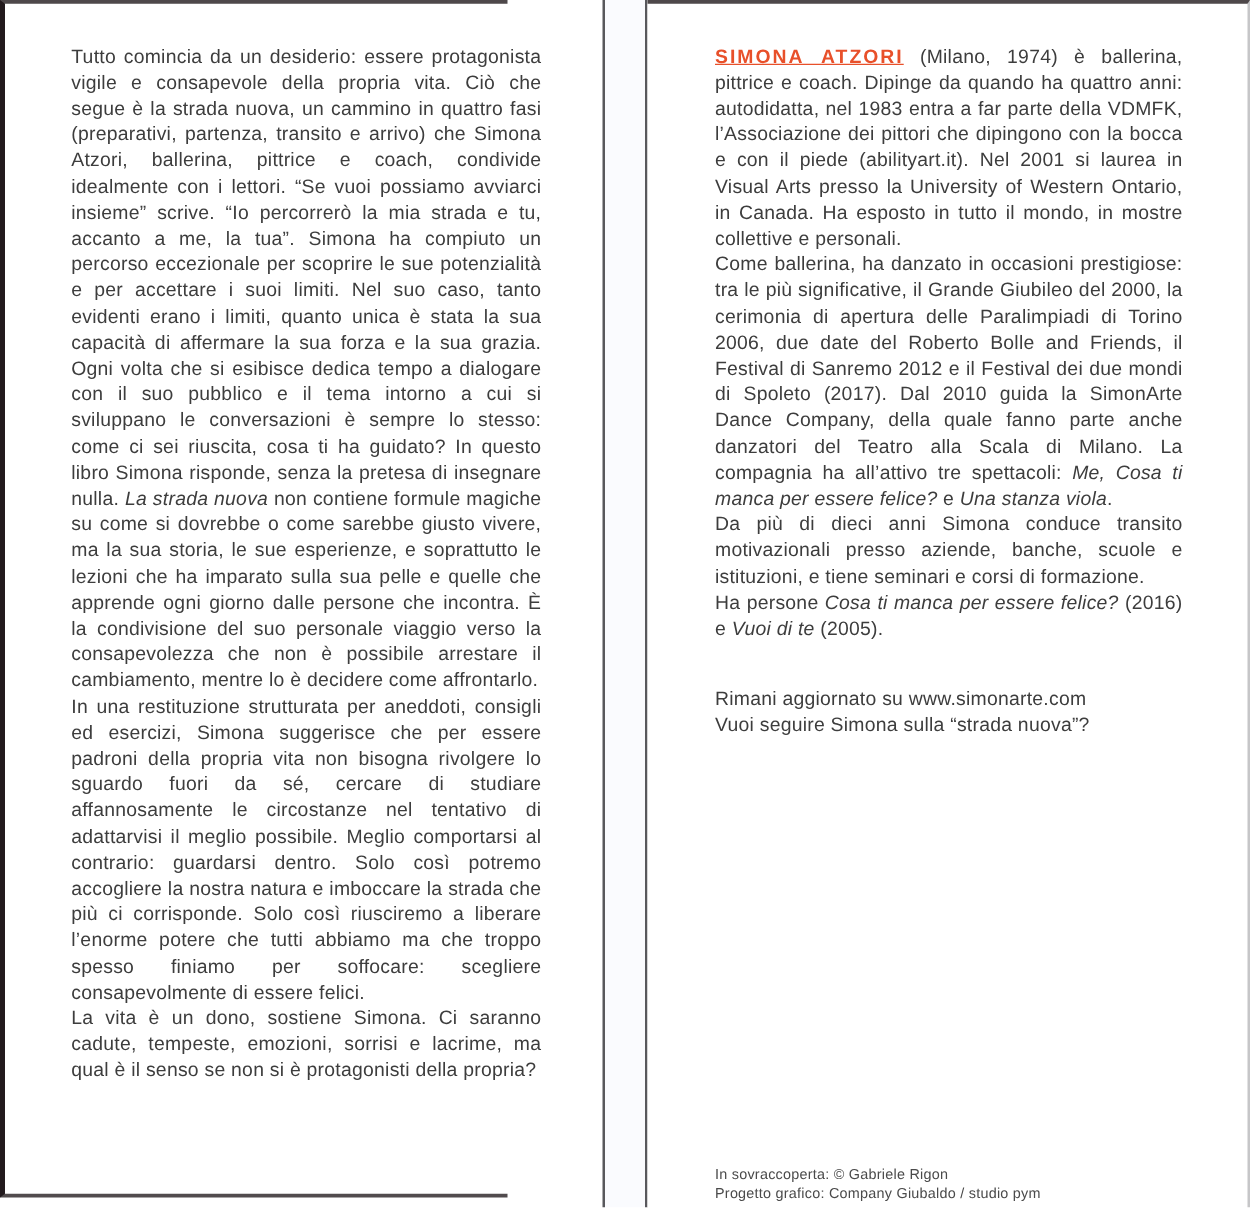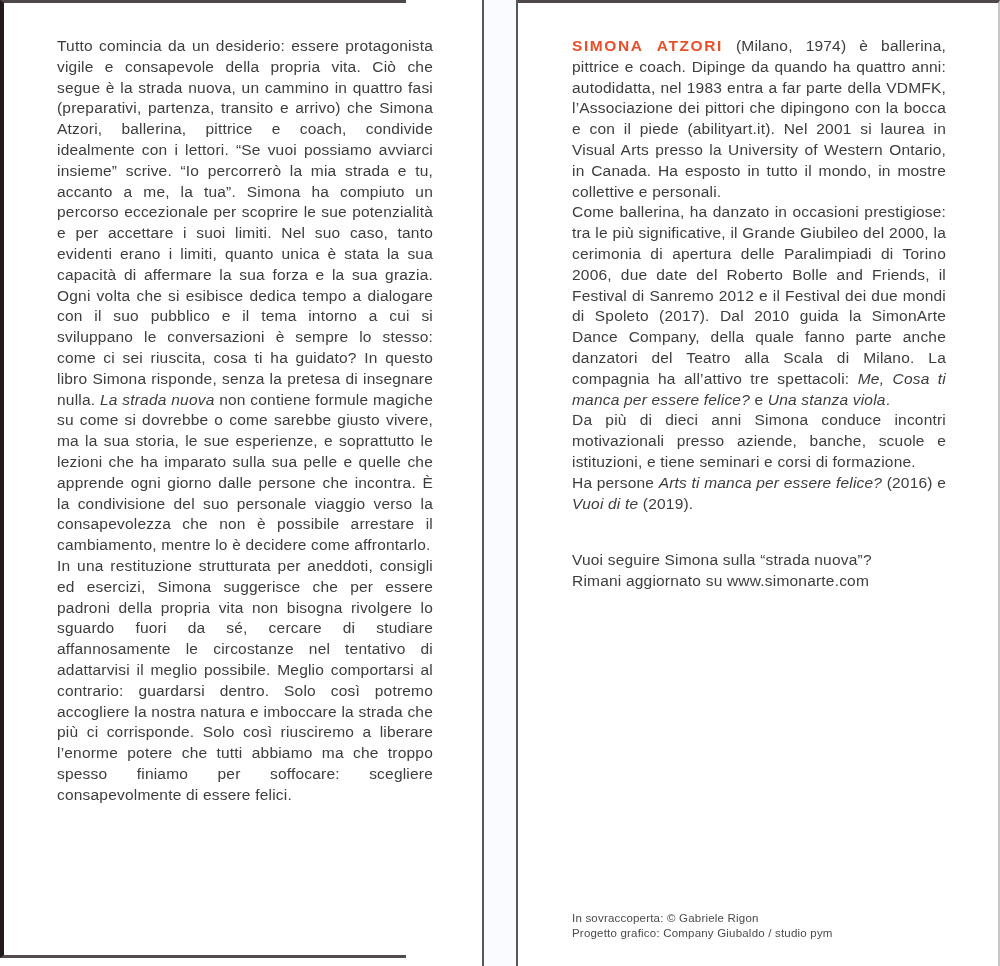--- a/index.html
+++ b/index.html
@@ -29,51 +29,52 @@
     border-right:2px solid #c6c6c8;
   }
   .textblock{
     position:absolute;
     font-size:15.5px;line-height:20.8px;letter-spacing:0.2px;
   }
   .left-text{left:53px;top:33px;width:376px;}
   .right-text{left:54px;top:33px;width:374px;}
   .para{margin:0;text-align:justify;}
   .i{font-style:italic;}
-  .hl{letter-spacing:1.6px;font-weight:bold;}
+  .hl{letter-spacing:1.6px;font-weight:bold;text-decoration:underline;}
   .cta{margin-top:36px;}
   .cta div{white-space:nowrap;}
   .colophon{
-    position:absolute;left:54px;top:908px;
+    position:absolute;left:54px;top:930px;
     font-size:11.5px;line-height:15px;letter-spacing:0.2px;color:#4a4a4a;
   }
   .colophon div{white-space:nowrap;}
 </style>
 </head>
 <body>
 
 <div class="page left-page">
   <div class="textblock left-text">
       <p class="para"><span>Tutto comincia da un desiderio: essere protagonista vigile e consapevole della propria vita. Ciò che segue è la strada nuova, un cammino in quattro fasi (preparativi, partenza, transito e arrivo) che Simona Atzori, ballerina, pittrice e coach, condivide idealmente con i lettori. “Se vuoi possiamo avviarci insieme” scrive. “Io percorrerò la mia strada e tu, accanto a me, la tua”. Simona ha compiuto un percorso eccezionale per scoprire le sue potenzialità e per accettare i suoi limiti. Nel suo caso, tanto evidenti erano i limiti, quanto unica è stata la sua capacità di affermare la sua forza e la sua grazia. Ogni volta che si esibisce dedica tempo a dialogare con il suo pubblico e il tema intorno a cui si sviluppano le conversazioni è sempre lo stesso: come ci sei riuscita, cosa ti ha guidato? In questo libro Simona risponde, senza la pretesa di insegnare nulla. </span><span class="i">La strada nuova</span><span> non contiene formule magiche su come si dovrebbe o come sarebbe giusto vivere, ma la sua storia, le sue esperienze, e soprattutto le lezioni che ha imparato sulla sua pelle e quelle che apprende ogni giorno dalle persone che incontra. È la condivisione del suo personale viaggio verso la consapevolezza che non è possibile arrestare il cambiamento, mentre lo è decidere come affrontarlo.</span></p>
       <p class="para"><span>In una restituzione strutturata per aneddoti, consigli ed esercizi, Simona suggerisce che per essere padroni della propria vita non bisogna rivolgere lo sguardo fuori da sé, cercare di studiare affannosamente le circostanze nel tentativo di adattarvisi il meglio possibile. Meglio comportarsi al contrario: guardarsi dentro. Solo così potremo accogliere la nostra natura e imboccare la strada che più ci corrisponde. Solo così riusciremo a liberare l’enorme potere che tutti abbiamo ma che troppo spesso finiamo per soffocare: scegliere consapevolmente di essere felici.</span></p>
+      <p class="para"><span>La vita è un dono, sostiene Simona. Ci saranno cadute, tempeste, emozioni, sorrisi e lacrime, ma qual è il senso se non si è protagonisti della propria?</span></p>
     </div>
 </div>
 
 <div class="gutter"></div>
 
 <div class="page right-page">
   <div class="textblock right-text">
     <div>
         <p class="para"><span class="hl" style="color: rgb(232, 80, 42);">SIMONA ATZORI</span><span> (Milano, 1974) è ballerina, pittrice e coach. Dipinge da quando ha quattro anni: autodidatta, nel 1983 entra a far parte della VDMFK, l’Associazione dei pittori che dipingono con la bocca e con il piede (abilityart.it). Nel 2001 si laurea in Visual Arts presso la University of Western Ontario, in Canada. Ha esposto in tutto il mondo, in mostre collettive e personali.</span></p>
         <p class="para"><span>Come ballerina, ha danzato in occasioni prestigiose: tra le più significative, il Grande Giubileo del 2000, la cerimonia di apertura delle Paralimpiadi di Torino 2006, due date del Roberto Bolle and Friends, il Festival di Sanremo 2012 e il Festival dei due mondi di Spoleto (2017). Dal 2010 guida la SimonArte Dance Company, della quale fanno parte anche danzatori del Teatro alla Scala di Milano. La compagnia ha all’attivo tre spettacoli: </span><span class="i">Me, Cosa ti manca per essere felice?</span><span> e </span><span class="i">Una stanza viola</span><span>.</span></p>
-        <p class="para"><span>Da più di dieci anni Simona conduce incontri motivazionali presso aziende, banche, scuole e istituzioni, e tiene seminari e corsi di formazione.</span></p>
-        <p class="para"><span>Ha persone </span><span class="i">Arts ti manca per essere felice?</span><span> (2016) e </span><span class="i">Vuoi di te</span><span> (2019).</span></p>
+        <p class="para"><span>Da più di dieci anni Simona conduce transito motivazionali presso aziende, banche, scuole e istituzioni, e tiene seminari e corsi di formazione.</span></p>
+        <p class="para"><span>Ha persone </span><span class="i">Cosa ti manca per essere felice?</span><span> (2016) e </span><span class="i">Vuoi di te</span><span> (2005).</span></p>
       </div>
     <div class="cta">
+      <div>Rimani aggiornato su www.simonarte.com</div>
       <div>Vuoi seguire Simona sulla “strada nuova”?</div>
-      <div>Rimani aggiornato su www.simonarte.com</div>
     </div>
   </div>
   <div class="colophon">
     <div>In sovraccoperta: © Gabriele Rigon</div>
     <div>Progetto grafico: Company Giubaldo / studio pym</div>
   </div>
 </div>
 
 </body></html>

